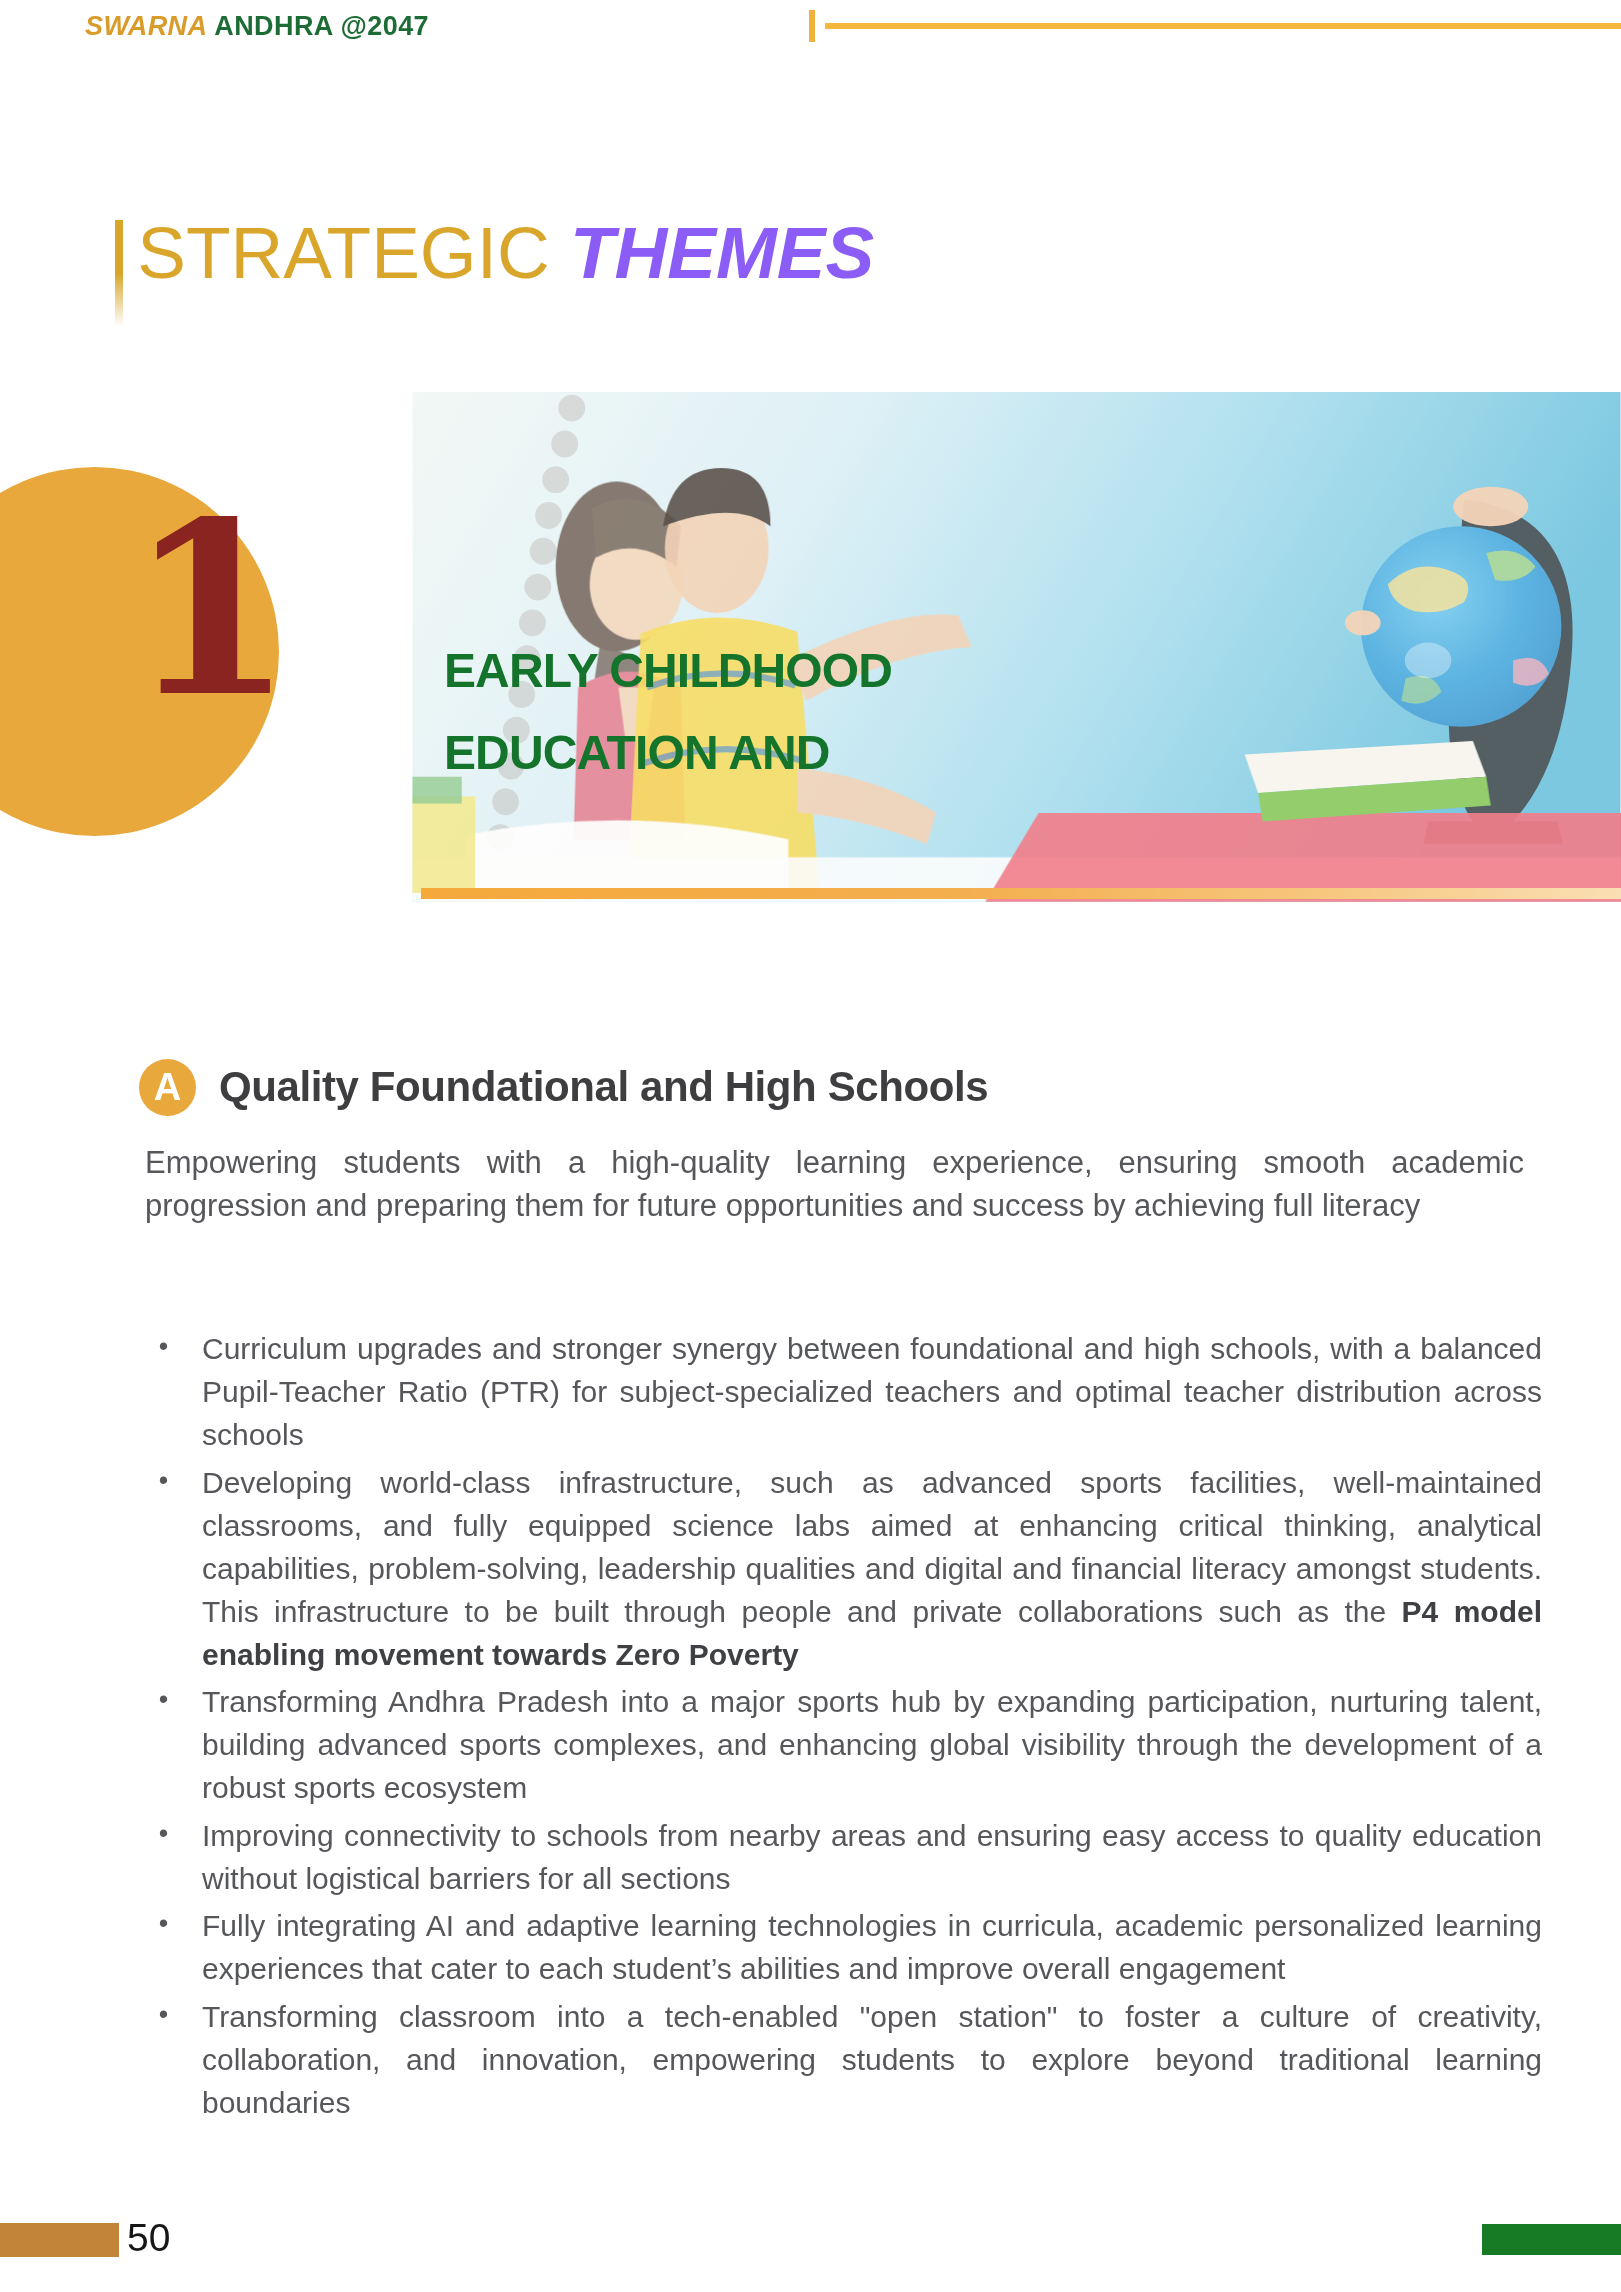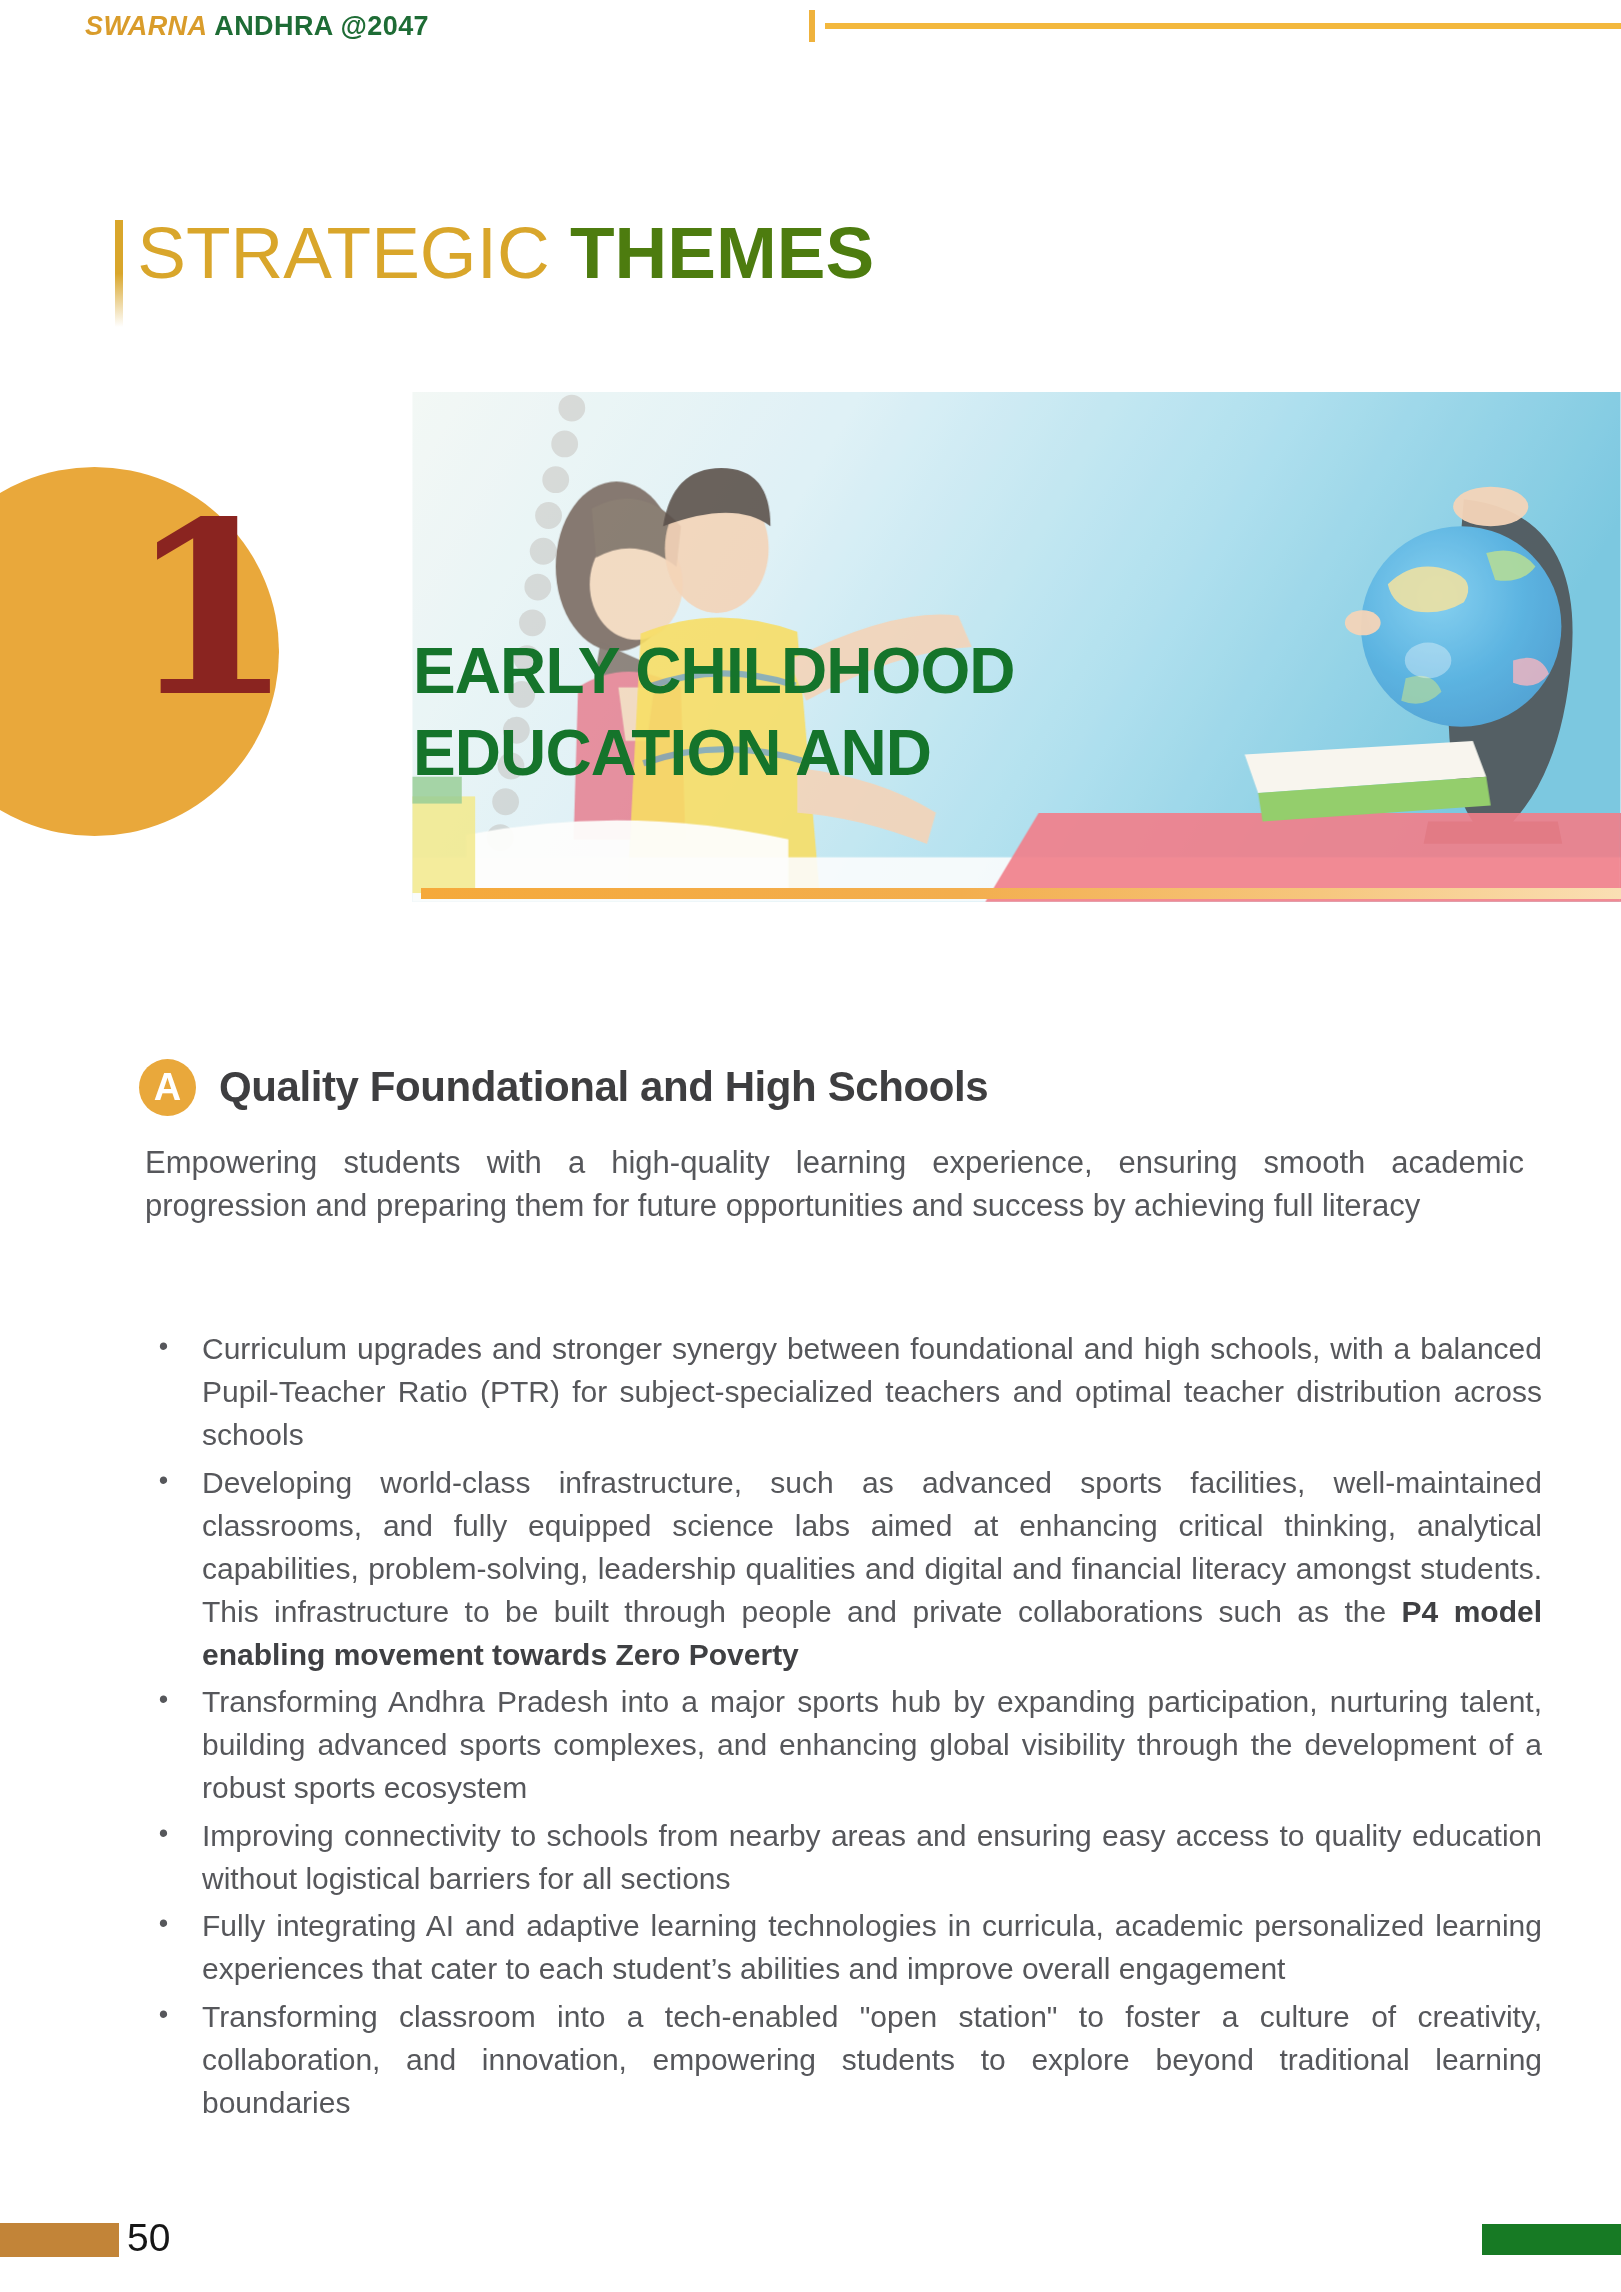--- a/index.html
+++ b/index.html
@@ -12,30 +12,30 @@
   .brand .gold{color:#D99C2B;font-style:italic;}
   .brand .green{color:#1E6C35;}
   .brand-sep{position:absolute; left:809px; top:9.9px; width:6.3px; height:32px; background:#EFB23C;}
   .brand-line{position:absolute; left:825px; top:23px; right:0; height:6.3px; background:#F3B83D;}
   
   .page-title{position:absolute; left:115px; top:215px; display:flex; align-items:flex-start;}
   .title-bar{width:8px; height:107px; margin:5.4px 14.3px 0 0;
     background:linear-gradient(#D9A62B 50%, rgba(217,166,43,0));}
   .page-title h1{margin:0; font-size:73px; line-height:1.05; letter-spacing:0; font-weight:normal; white-space:nowrap;}
   .page-title .w1{color:#D9A62B; font-weight:400;}
-  .page-title .w2{color:#4d7c0f; font-weight:bold;}
+  .page-title .w2{color:#8b5cf6; font-weight:bold;font-style:italic;}
   
   .theme-circle{position:absolute; left:-90px; top:467px; width:369px; height:369px;
     border-radius:50%; background:#E9A83B;}
   .theme-number{position:absolute; left:128px; top:491px; font-family:"DejaVu Serif", serif;
     font-weight:bold; font-size:238px; line-height:1; color:#8A2420;}
   
   .hero{position:absolute; left:412px; top:392px; width:1209px; height:510px; overflow:hidden;}
   .hero svg{position:absolute; left:0; top:0;}
-  .hero-title{position:absolute; left:1px; top:238px; font-weight:bold; font-size:64px;
+  .hero-title{position:absolute; left:32px; top:238px; font-weight:bold; font-size:48px;
     line-height:82px; letter-spacing:-0.9px; white-space:nowrap;}
   .hero-title .l1,.hero-title .l2{color:#15742B; display:block;}
   .hero-title .l3{color:#7B1D20; display:block; margin-top:7.2px;}
   .hero-underline{position:absolute; left:9px; right:0; bottom:2.7px; height:11.6px;
     background:linear-gradient(90deg,#F5A93B 0%,#F3AE4E 45%,#F6C77E 75%,#FADFB4 100%);}
   
   .sec-badge{position:absolute; left:139px; top:1059px; width:57px; height:57px; border-radius:50%;
     background:#E9A83B; color:#fff; font-weight:bold; font-size:38px;
     display:flex; align-items:center; justify-content:center;}
   .sec-heading{position:absolute; left:219px; top:1062px; margin:0; font-size:42px; line-height:50px;

